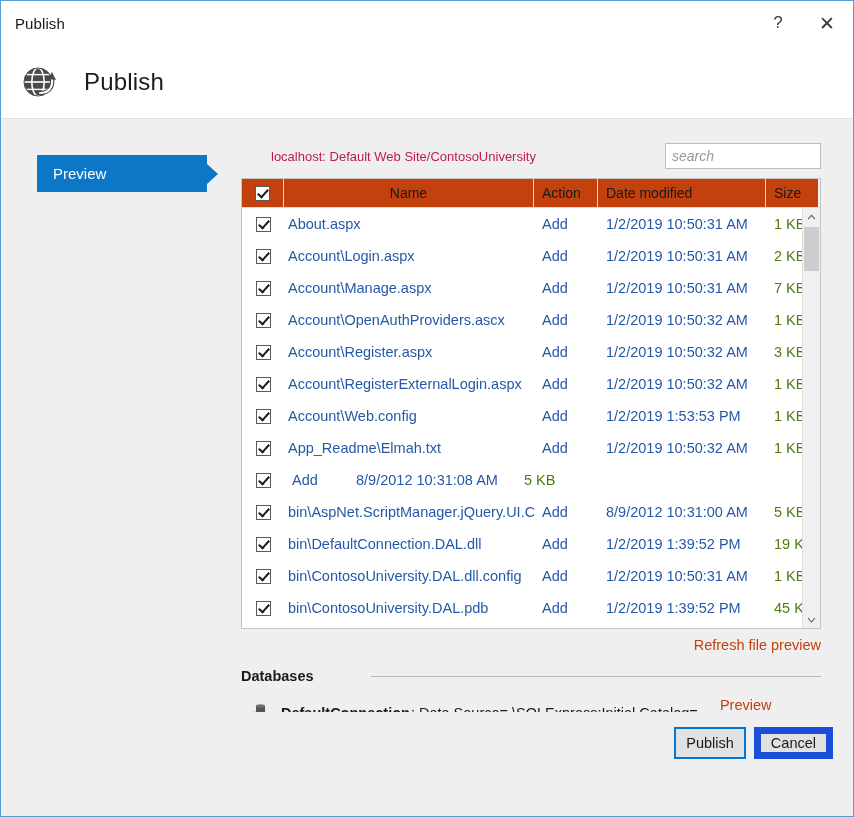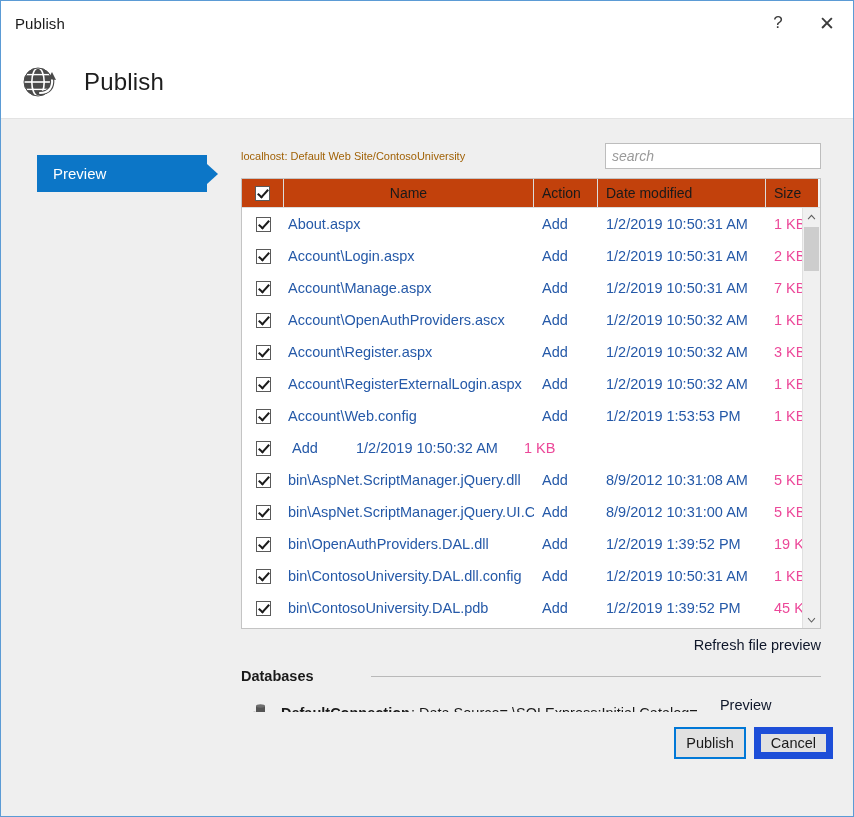--- a/index.html
+++ b/index.html
@@ -120,26 +120,27 @@
     width: 580px;
   }
 
   .pane-toprow {
     display: flex;
     align-items: center;
     justify-content: space-between;
     height: 26px;
   }
   .site-path {
-    font-size: 11px;
-    color: #a16207;
+    font-size: 13px;
+    color: #be185d;
     white-space: nowrap;
+    margin-left: 30px;
   }
   .search-box {
-    width: 216px;
+    width: 156px;
     height: 26px;
     box-sizing: border-box;
     border: 1px solid #bdbdbd;
     background: #ffffff;
     font-family: "Liberation Sans", sans-serif;
     font-size: 14px;
     font-style: italic;
     color: #333;
     padding: 0 6px;
     outline: none;
@@ -189,21 +190,21 @@
     white-space: nowrap;
   }
 
   .c-check  { width: 42px; justify-content: center; flex: none; }
   .c-name   { width: 250px; justify-content: center; flex: none; }
   .c-action { width: 64px; flex: none; padding-left: 8px; }
   .c-date   { width: 168px; flex: none; padding-left: 8px; }
   .c-size   { width: 52px; flex: none; padding-left: 8px; border-right: none !important; }
 
   .grid-row .c-name { justify-content: flex-start; padding-left: 4px; }
-  .grid-row .c-size { color: #ec4899; }
+  .grid-row .c-size { color: #4d7c0f; }
 
   .checkbox {
     width: 15px;
     height: 15px;
     border: 1.5px solid #5a5a5a;
     background: #ffffff;
     position: relative;
     box-sizing: border-box;
     cursor: default;
   }
@@ -245,21 +246,21 @@
     height: 44px;
     background: #cdcdcd;
   }
   .grid-body { display: flex; flex: 1; overflow: hidden; }
 
   .refresh-row {
     margin-top: 7px;
     text-align: right;
   }
   .link {
-    color: #0f172a;
+    color: #c2410c;
     font-size: 14.5px;
     cursor: default;
   }
 
   
   .db-group { margin-top: 14px; }
   .db-title-row { display: flex; align-items: center; gap: 48px; }
   .db-title {
     font-size: 14.5px;
     font-weight: bold;
@@ -443,47 +444,47 @@
                 </div>
                 <div class="cell c-name">Account\Web.config</div>
                 <div class="cell c-action">Add</div>
                 <div class="cell c-date">1/2/2019 1:53:53 PM</div>
                 <div class="cell c-size">1 KB</div>
               </div>
               <div class="grid-row">
                 <div class="cell c-check">
                   <span class="checkbox"></span>
                 </div>
+                <div class="cell c-name">App_Readme\Elmah.txt</div>
                 <div class="cell c-action">Add</div>
                 <div class="cell c-date">1/2/2019 10:50:32 AM</div>
                 <div class="cell c-size">1 KB</div>
               </div>
               <div class="grid-row">
                 <div class="cell c-check">
                   <span class="checkbox"></span>
                 </div>
-                <div class="cell c-name">bin\AspNet.ScriptManager.jQuery.dll</div>
                 <div class="cell c-action">Add</div>
                 <div class="cell c-date">8/9/2012 10:31:08 AM</div>
                 <div class="cell c-size">5 KB</div>
               </div>
               <div class="grid-row">
                 <div class="cell c-check">
                   <span class="checkbox"></span>
                 </div>
                 <div class="cell c-name">bin\AspNet.ScriptManager.jQuery.UI.C</div>
                 <div class="cell c-action">Add</div>
                 <div class="cell c-date">8/9/2012 10:31:00 AM</div>
                 <div class="cell c-size">5 KB</div>
               </div>
               <div class="grid-row">
                 <div class="cell c-check">
                   <span class="checkbox"></span>
                 </div>
-                <div class="cell c-name">bin\OpenAuthProviders.DAL.dll</div>
+                <div class="cell c-name">bin\DefaultConnection.DAL.dll</div>
                 <div class="cell c-action">Add</div>
                 <div class="cell c-date">1/2/2019 1:39:52 PM</div>
                 <div class="cell c-size">19 K</div>
               </div>
               <div class="grid-row">
                 <div class="cell c-check">
                   <span class="checkbox"></span>
                 </div>
                 <div class="cell c-name">bin\ContosoUniversity.DAL.dll.config</div>
                 <div class="cell c-action">Add</div>

